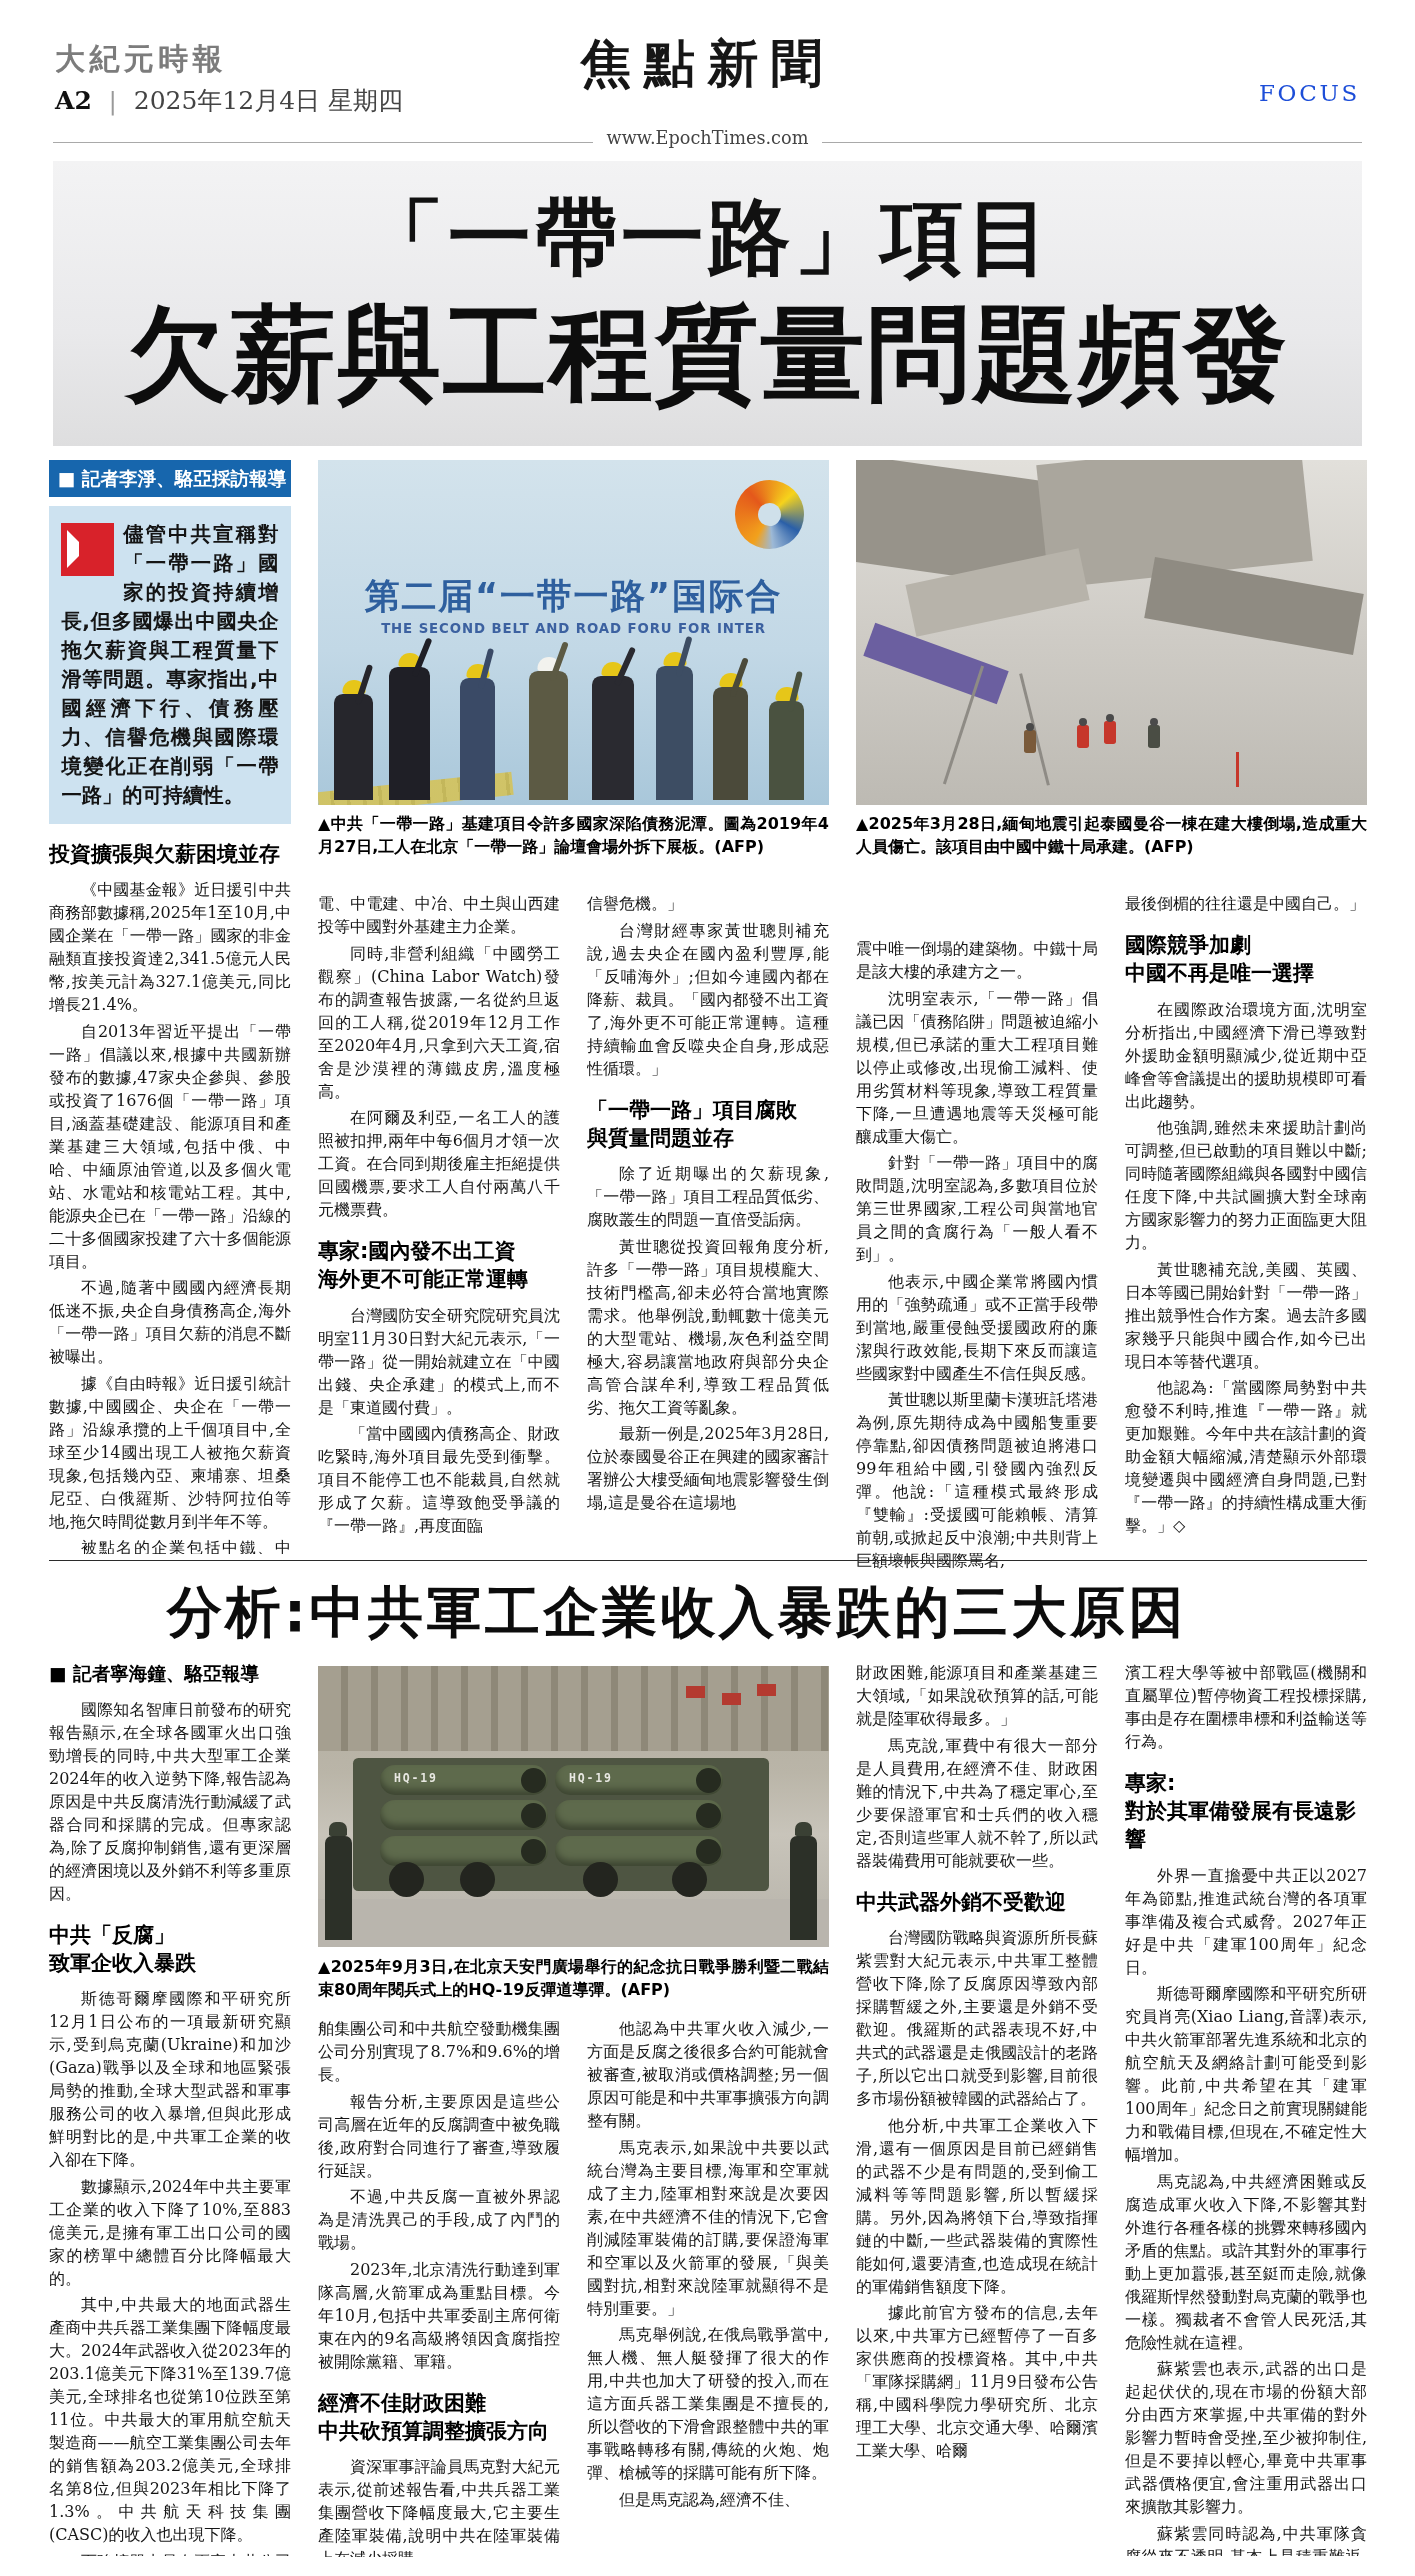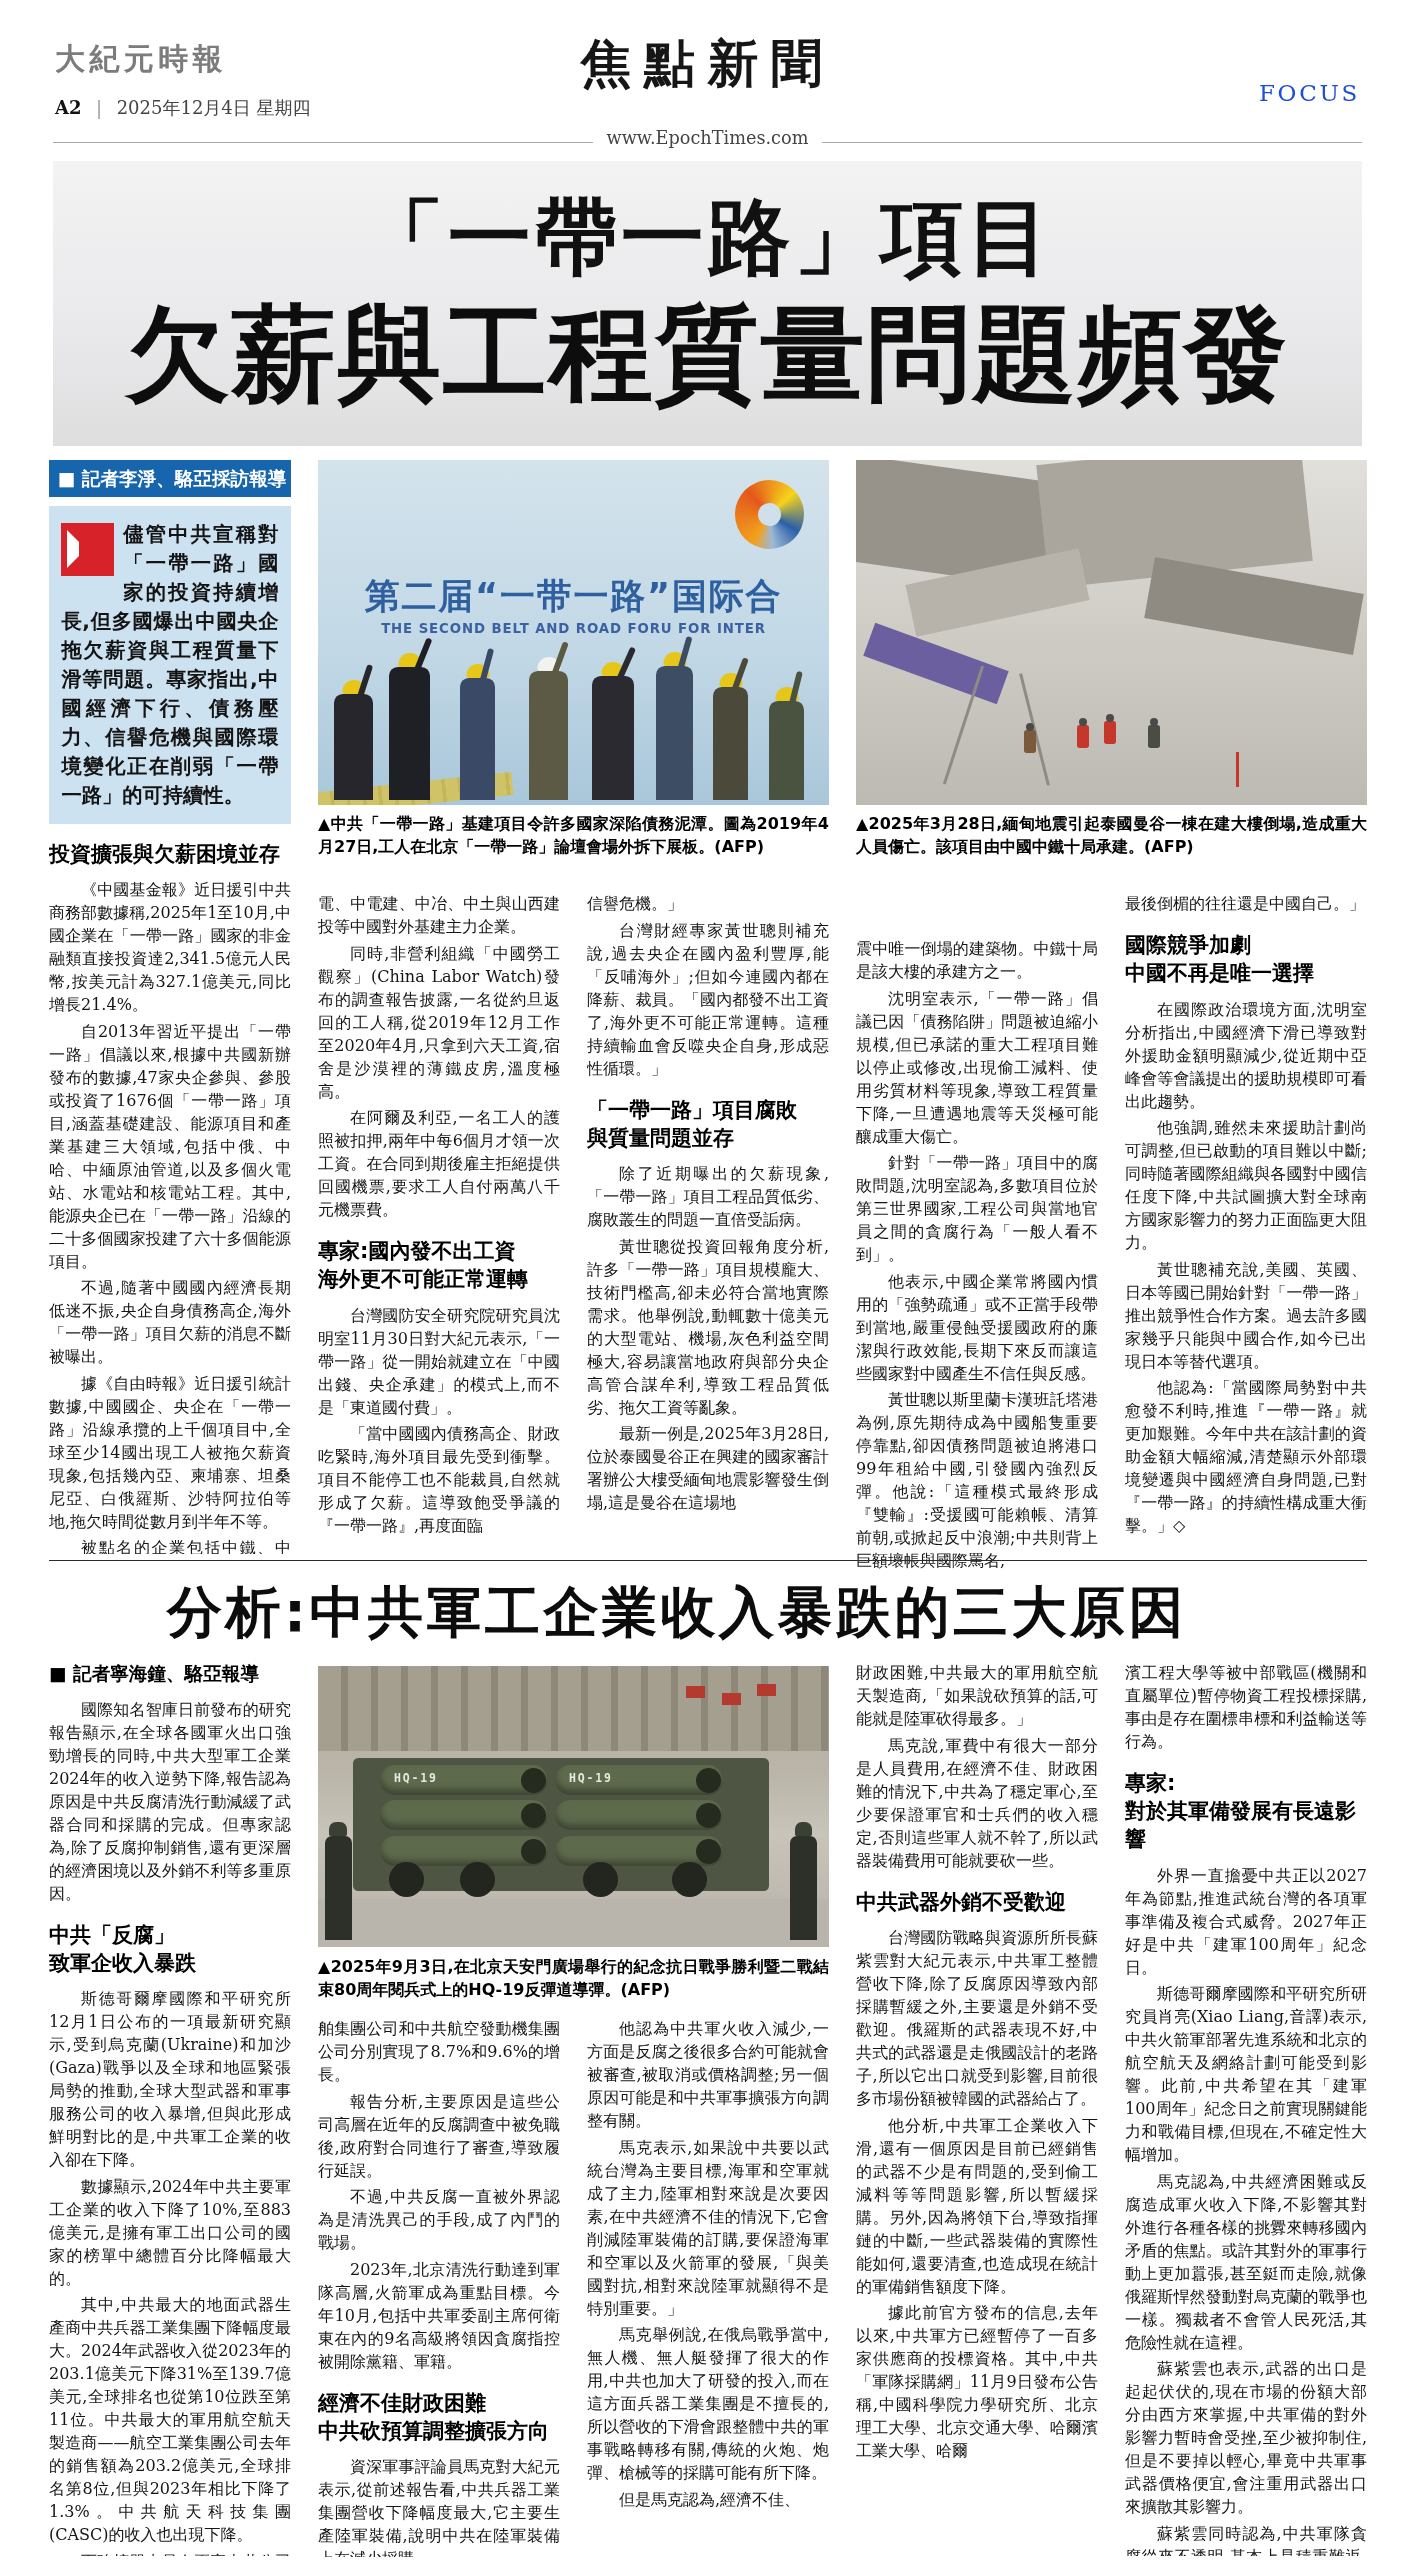--- a/index.html
+++ b/index.html
@@ -1,20 +1,20 @@
 <!DOCTYPE html>
 <html style="font-size:14px"><head>
 <meta charset="utf-8">
 <style>
   html,body{margin:0;padding:0;background:#fff;}
   .page{position:relative;width:1415px;height:2576px;background:#ffffff;overflow:hidden;
         font-family:"DejaVu Serif","Liberation Serif",serif;color:#151515;}
   
   .masthead{position:absolute;left:55px;top:39px;font-size:30px;font-weight:bold;color:#7c7c7c;letter-spacing:4.4px;}
-  .pageline{position:absolute;left:55px;top:84px;font-size:18px;color:#333;margin-top:12px;}
+  .pageline{position:absolute;left:55px;top:84px;font-size:25px;color:#333;}
   .pageline .pn{font-weight:bold;color:#111;}
   .pageline .sep{color:#999;margin:0 8.8px;font-weight:normal;}
   .pageline .dt{color:#444;}
   .section-title{position:absolute;left:0;right:0;top:30px;text-align:center;font-size:51px;font-weight:bold;
         letter-spacing:12.4px;color:#161616;font-family:"DejaVu Sans","Liberation Sans",sans-serif;}
   .section-en{position:absolute;right:55px;top:80px;font-size:23px;color:#1d4ed8;letter-spacing:2.7px;}
   .header-rule{position:absolute;left:53px;right:53px;top:142px;border-top:1.8px solid #a9a9a9;text-align:center;}
   .header-rule span{position:relative;top:-15px;background:#fff;padding:0 14px;font-size:17.7px;color:#444;}
   
   .h1-box{position:absolute;left:53px;top:161px;width:1309px;height:285px;
@@ -275,21 +275,21 @@
 中共砍預算調整擴張方向</div>
         <p class="body-p">資深軍事評論員馬克對大紀元表示,從前述報告看,中共兵器工業集團營收下降幅度最大,它主要生產陸軍裝備,說明中共在陸軍裝備上在減少採購。</p>
       </div>
     <div class="col" style="left:538px;top:356px;height:540px;">
         <p class="body-p">他認為中共軍火收入減少,一方面是反腐之後很多合約可能就會被審查,被取消或價格調整;另一個原因可能是和中共軍事擴張方向調整有關。</p>
         <p class="body-p">馬克表示,如果說中共要以武統台灣為主要目標,海軍和空軍就成了主力,陸軍相對來說是次要因素,在中共經濟不佳的情況下,它會削減陸軍裝備的訂購,要保證海軍和空軍以及火箭軍的發展,「與美國對抗,相對來說陸軍就顯得不是特別重要。」</p>
         <p class="body-p">馬克舉例說,在俄烏戰爭當中,無人機、無人艇發揮了很大的作用,中共也加大了研發的投入,而在這方面兵器工業集團是不擅長的,所以營收的下滑會跟整體中共的軍事戰略轉移有關,傳統的火炮、炮彈、槍械等的採購可能有所下降。</p>
         <p class="body-p">但是馬克認為,經濟不佳、</p>
       </div>
     <div class="col" style="left:807px;top:0;height:895px;">
-        <p class="body-p cont">財政困難,中共最大的軍用航空航天製造商,「如果說砍預算的話,可能就是陸軍砍得最多。」</p>
+        <p class="body-p cont">財政困難,能源項目和產業基建三大領域,「如果說砍預算的話,可能就是陸軍砍得最多。」</p>
         <p class="body-p">馬克說,軍費中有很大一部分是人員費用,在經濟不佳、財政困難的情況下,中共為了穩定軍心,至少要保證軍官和士兵們的收入穩定,否則這些軍人就不幹了,所以武器裝備費用可能就要砍一些。</p>
         <div class="col-subhead">中共武器外銷不受歡迎</div>
         <p class="body-p">台灣國防戰略與資源所所長蘇紫雲對大紀元表示,中共軍工整體營收下降,除了反腐原因導致內部採購暫緩之外,主要還是外銷不受歡迎。俄羅斯的武器表現不好,中共式的武器還是走俄國設計的老路子,所以它出口就受到影響,目前很多市場份額被韓國的武器給占了。</p>
         <p class="body-p">他分析,中共軍工企業收入下滑,還有一個原因是目前已經銷售的武器不少是有問題的,受到偷工減料等等問題影響,所以暫緩採購。另外,因為將領下台,導致指揮鏈的中斷,一些武器裝備的實際性能如何,還要清查,也造成現在統計的軍備銷售額度下降。</p>
         <p class="body-p">據此前官方發布的信息,去年以來,中共軍方已經暫停了一百多家供應商的投標資格。其中,中共「軍隊採購網」11月9日發布公告稱,中國科學院力學研究所、北京理工大學、北京交通大學、哈爾濱工業大學、哈爾</p>
       </div>
     <div class="col" style="left:1076px;top:0;height:895px;">
         <p class="body-p cont">濱工程大學等被中部戰區(機關和直屬單位)暫停物資工程投標採購,事由是存在圍標串標和利益輸送等行為。</p>
         <div class="col-subhead">專家:
 對於其軍備發展有長遠影響</div>

